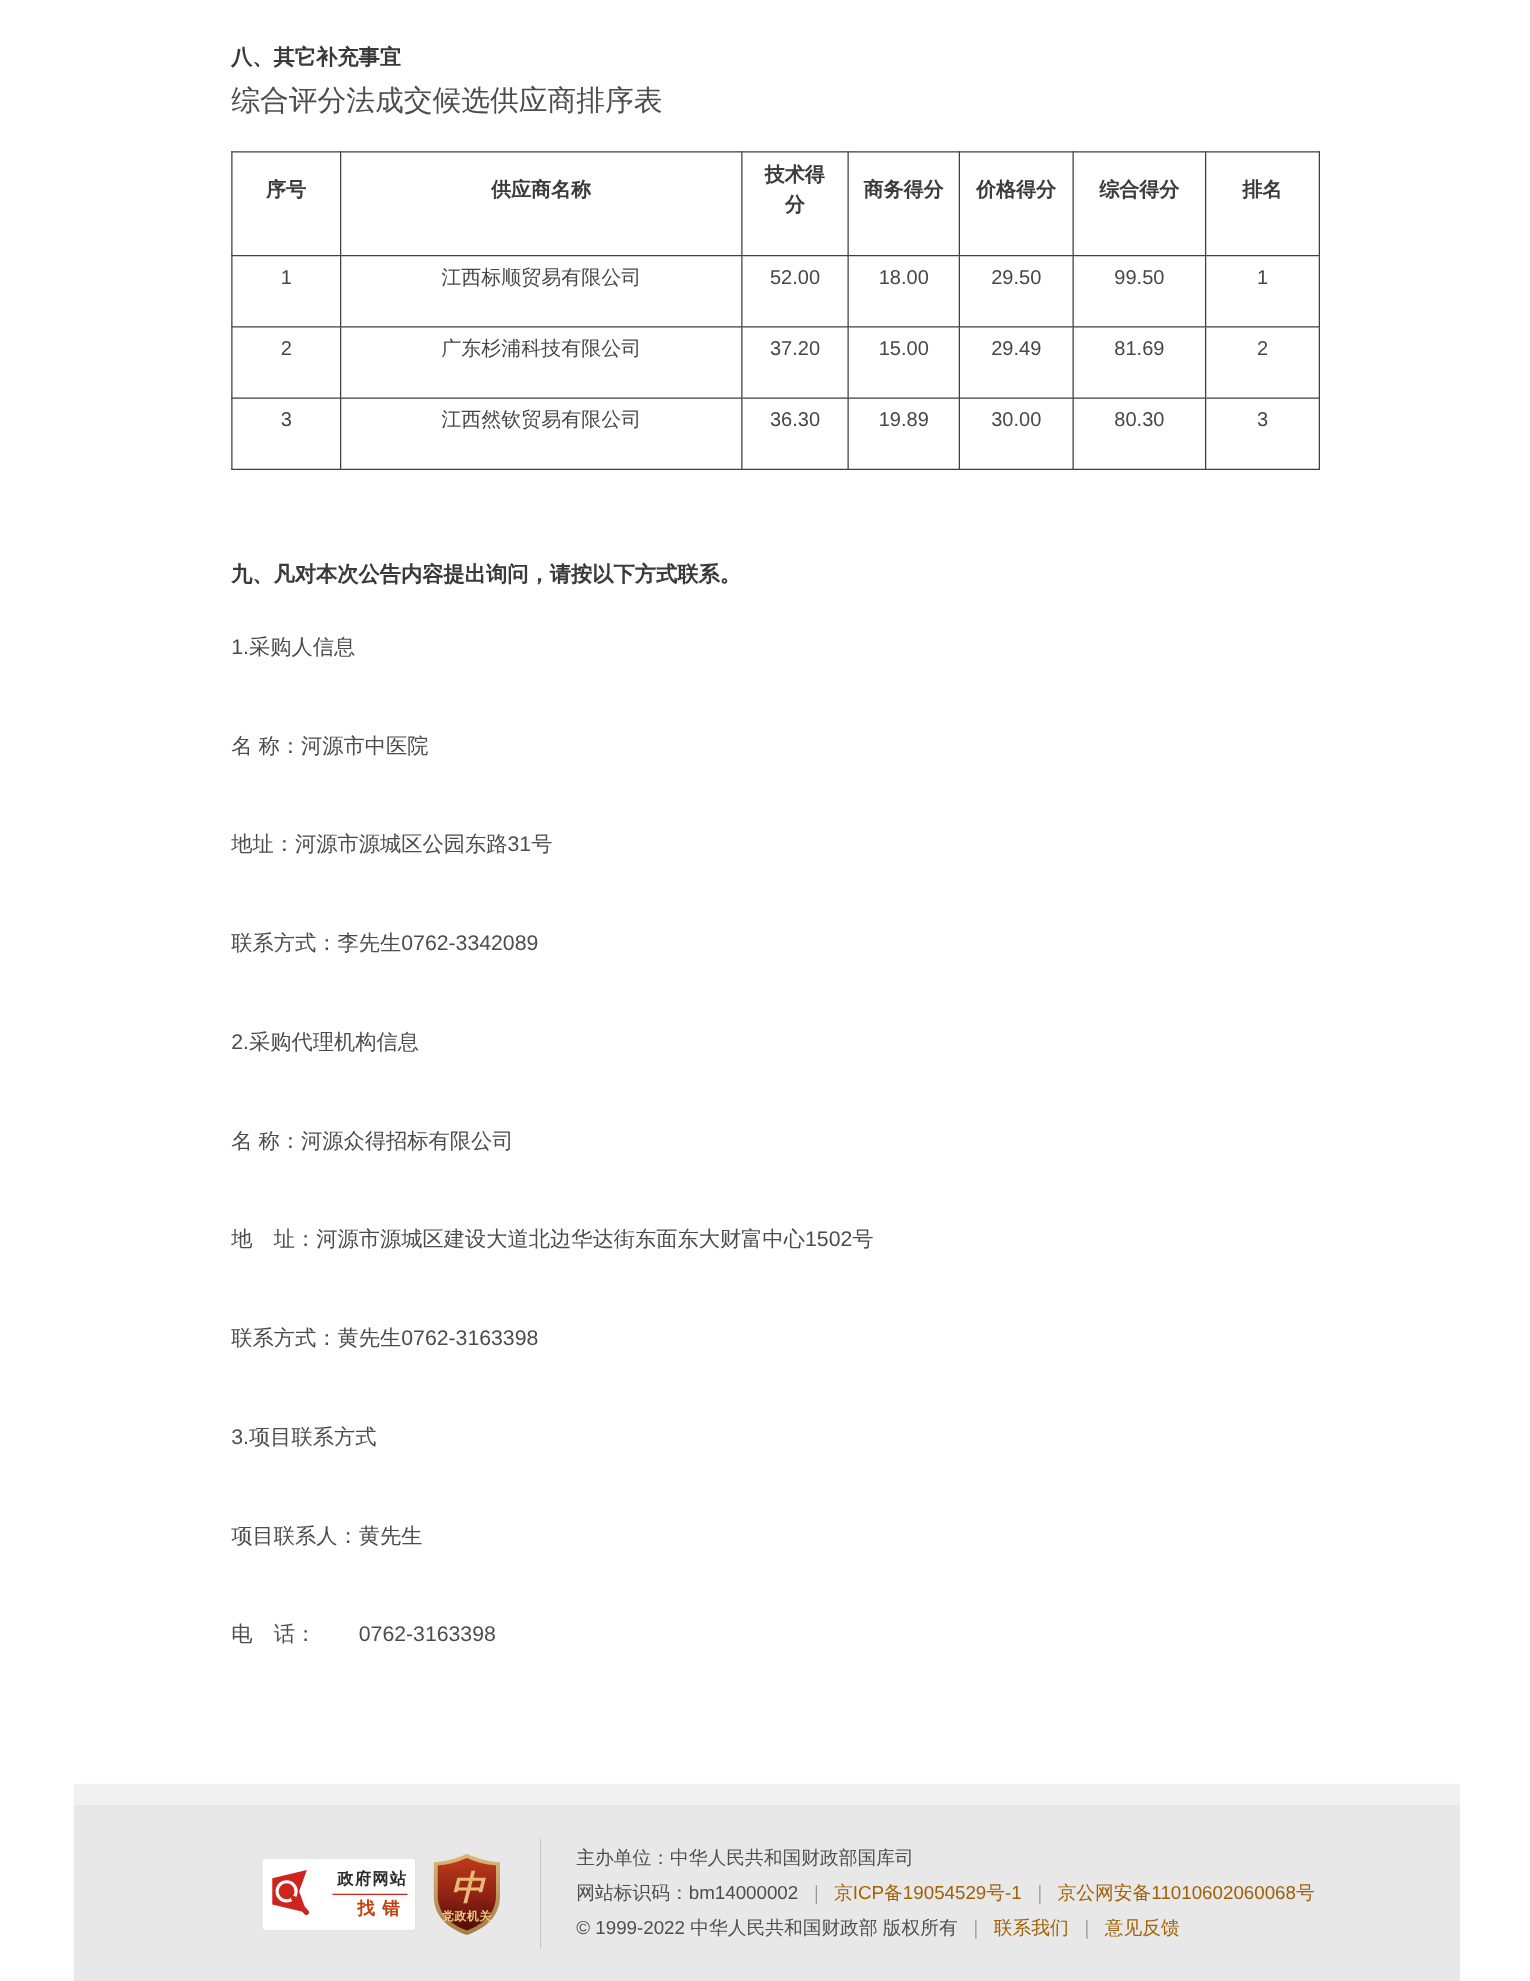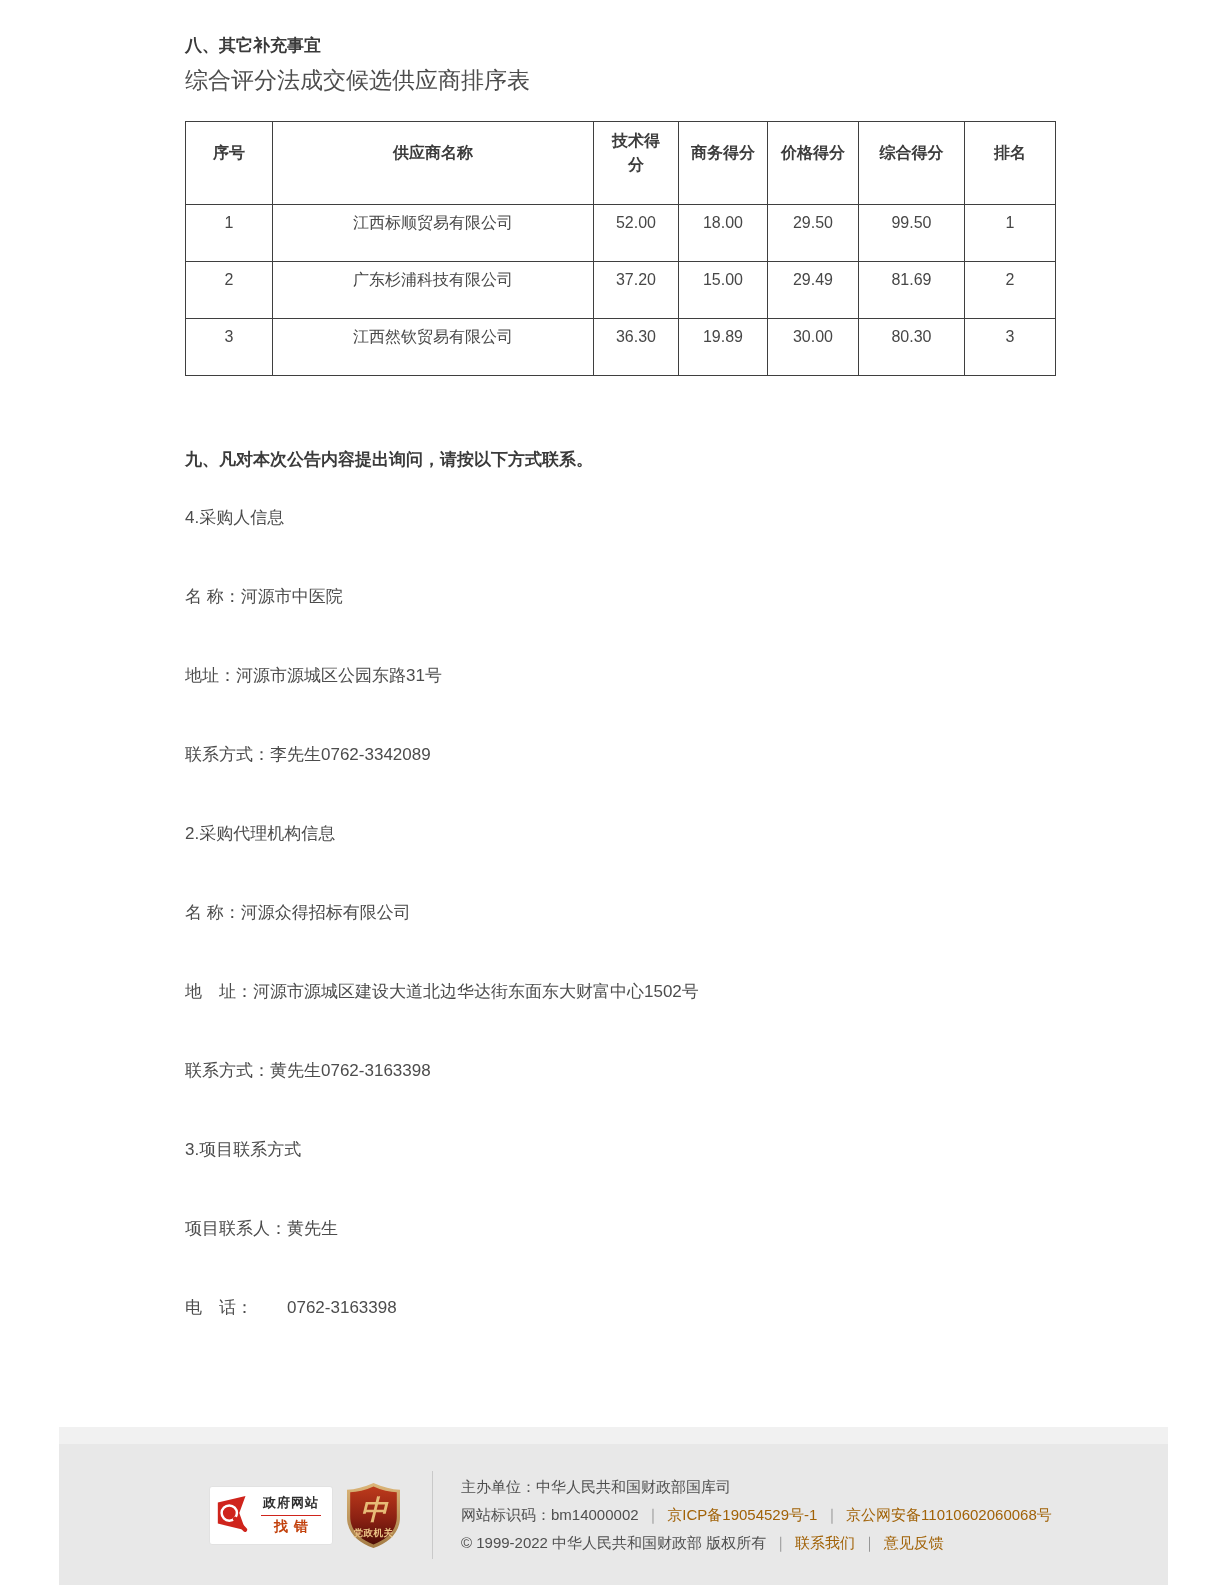--- a/index.html
+++ b/index.html
@@ -65,21 +65,21 @@
     width: 124px; height: 59px;
     background: #ffffff;
     border: 1px solid #e2e2e2;
     border-radius: 3px;
     box-sizing: border-box;
     display: flex; align-items: center;
     cursor: pointer;
     text-decoration: none;
   }
   .err-badge svg { margin-left: 4px; flex: 0 0 auto; }
-  .gw-col { flex: 1; display: flex; flex-direction: column; align-items: center; margin-right: 6px; }
+  .gw-col { flex: 1; display: flex; flex-direction: column; align-items: flex-end; margin-right: 6px; }
   .gw-title { font-size: 13px; font-weight: bold; color: #2e2e2e; letter-spacing: 1px; white-space: nowrap; }
   .gw-rule { width: 60px; border-top: 1px solid #cf241c; margin: 3px 0 2px 0; }
   .gw-sub { font-size: 14px; font-weight: bold; color: #c2410c; letter-spacing: 6px; text-indent: 6px; white-space: nowrap; }
   .shield-badge { margin-left: 12px; width: 57px; height: 67px; cursor: pointer; }
   .vdivider { width: 1px; height: 88px; background: #c9c9c9; margin-left: 30px; }
   .ftext { margin-left: 28px; font-size: 15px; line-height: 28px; color: #4f4f4f; }
   .ftext .sep { color: #8f8f8f; margin: 0 7px; }
   .ftext a { color: #a16207; text-decoration: none; cursor: pointer; }
 </style>
 </head>
@@ -194,21 +194,21 @@
           </td>
         <td>
             <div class="cin">3</div>
           </td>
       </tr>
     </tbody>
   </table>
 
   <h2 class="sec" id="sec9-heading">九、凡对本次公告内容提出询问，请按以下方式联系。</h2>
 
-  <p class="cline first">4.采购人信息</p>
+  <p class="cline first">1.采购人信息</p>
   <p class="cline">名 称：河源市中医院</p>
   <p class="cline">地址：河源市源城区公园东路31号</p>
   <p class="cline">联系方式：李先生0762-3342089</p>
   <p class="cline">2.采购代理机构信息</p>
   <p class="cline">名 称：河源众得招标有限公司</p>
   <p class="cline">地　址：河源市源城区建设大道北边华达街东面东大财富中心1502号</p>
   <p class="cline">联系方式：黄先生0762-3163398</p>
   <p class="cline">3.项目联系方式</p>
   <p class="cline">项目联系人：黄先生</p>
   <p class="cline">电　话：　　0762-3163398</p>

